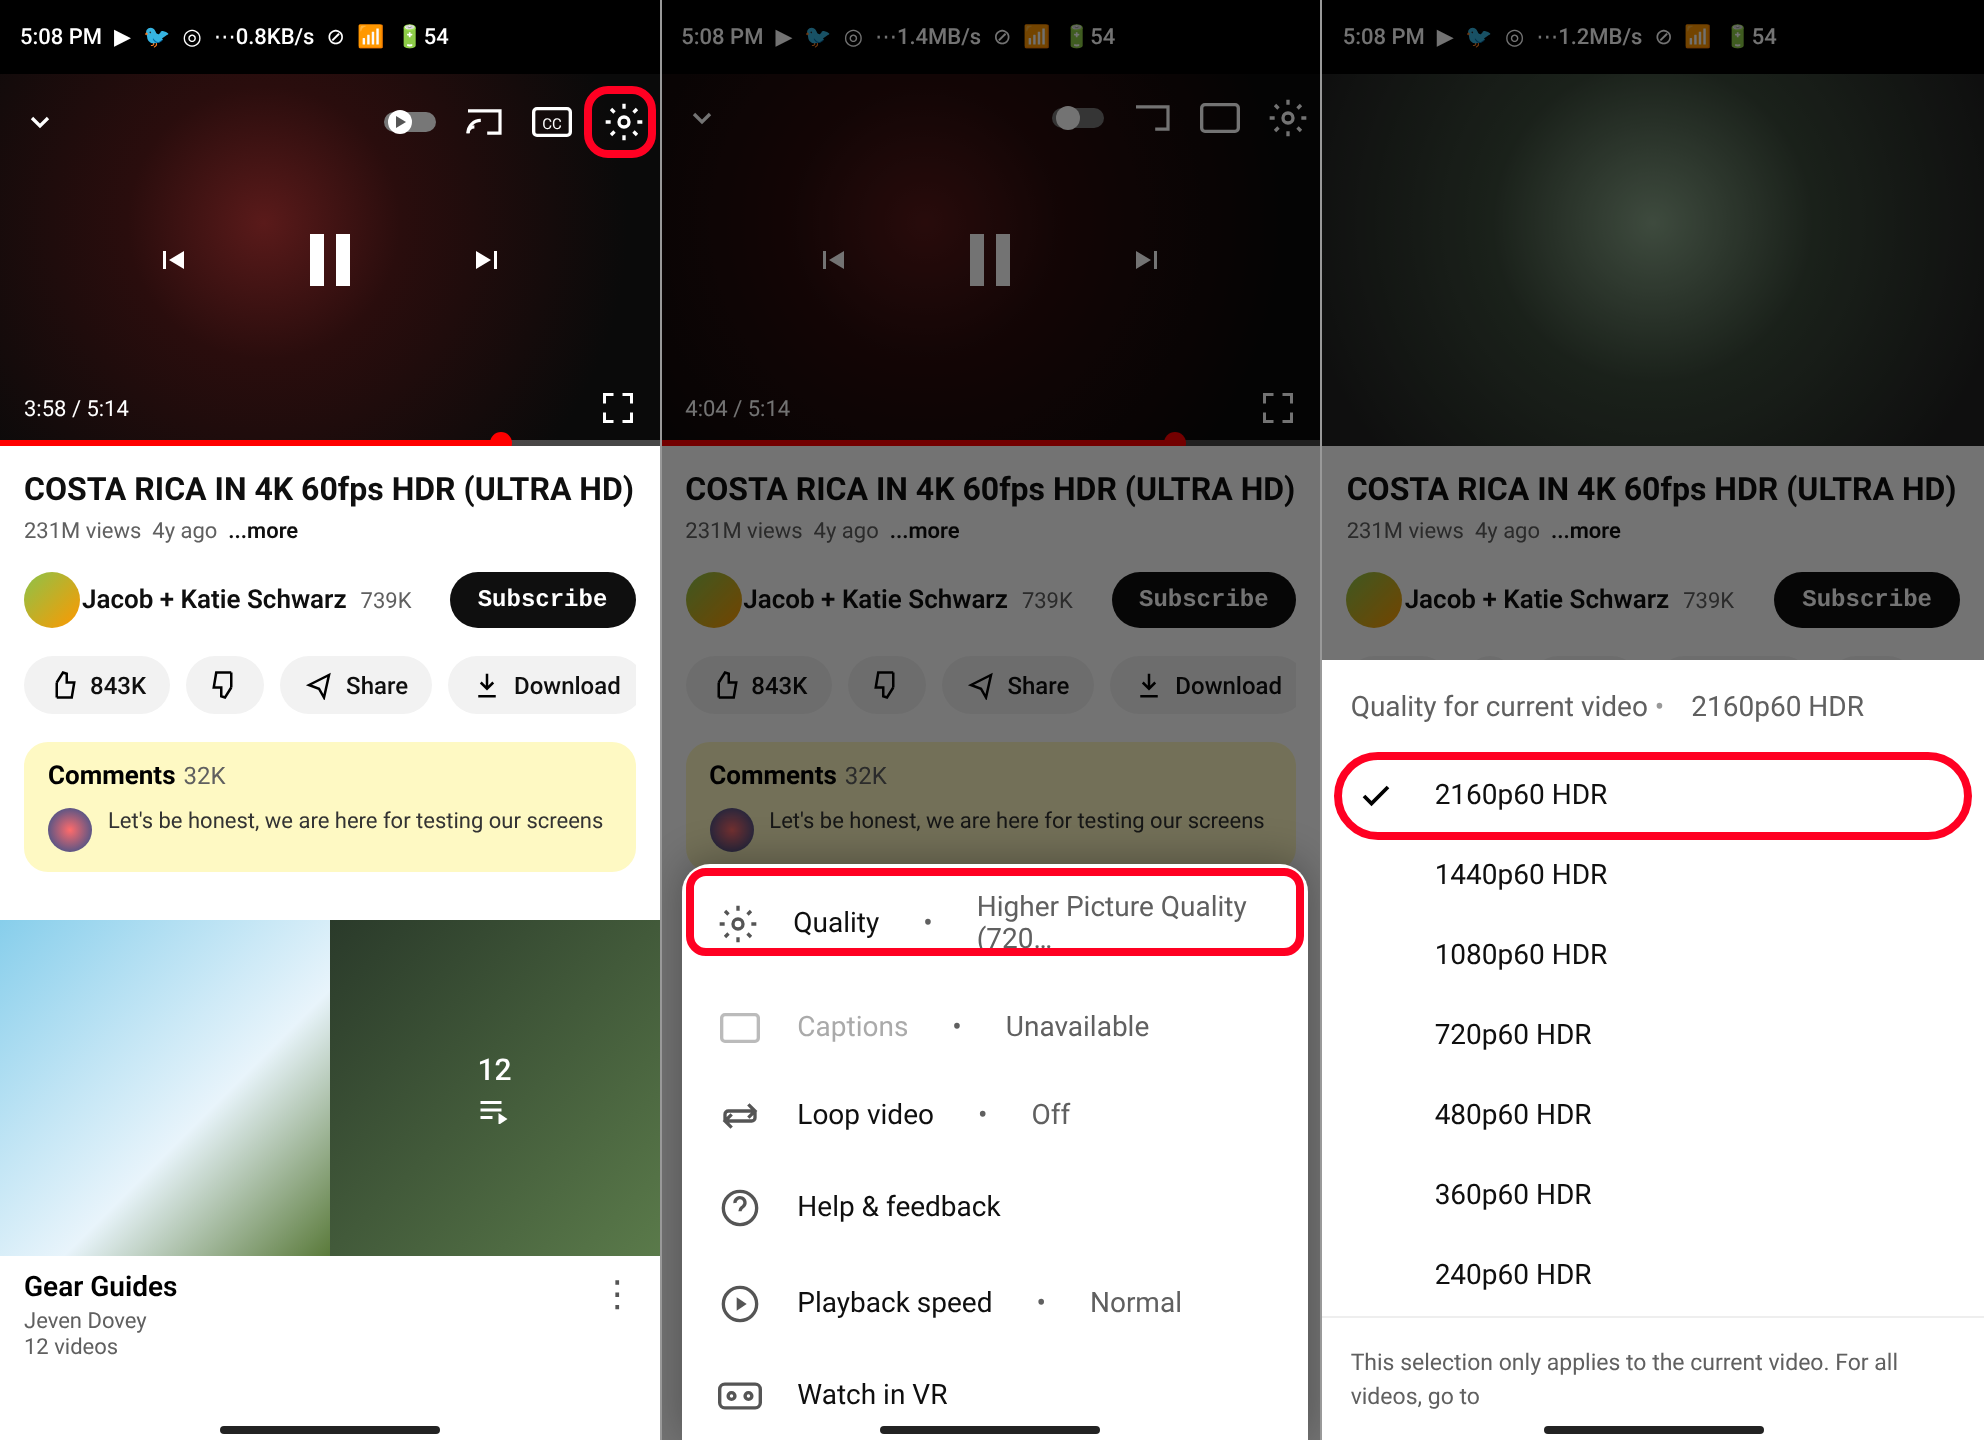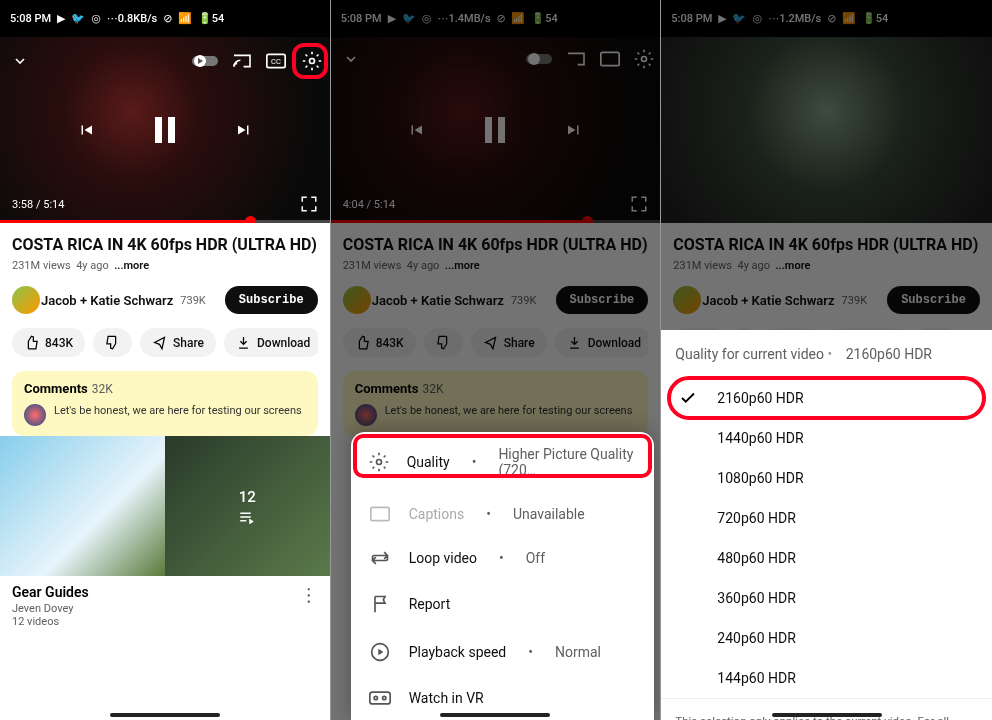--- a/index.html
+++ b/index.html
@@ -42,37 +42,37 @@
 
   .chips { display: flex; gap: 8px; overflow: hidden; }
   .chip { display: flex; align-items: center; gap: 6px; background: #f2f2f2; border-radius: 18px; padding: 7px 12px; font-size: 12px; font-weight: 500; color: #0f0f0f; white-space: nowrap; }
 
   .comments-card { margin-top: 14px; background: #fef9c3; border-radius: 12px; padding: 10px 12px; }
   .comments-head { font-size: 13px; font-weight: 700; }
   .comments-head .count { font-weight: 400; color: #606060; font-size: 12px; margin-left: 4px; }
   .comment-line { display: flex; gap: 8px; margin-top: 8px; font-size: 11px; color: #333; }
   .small-avatar { width: 22px; height: 22px; border-radius: 50%; background: radial-gradient(circle,#ff6b6b,#1a4d8f); flex-shrink:0; }
 
-  .reco { margin-top: 0; display: flex; height: 140px; }
+  .reco { margin-top: 24px; display: flex; height: 168px; }
   .reco .thumb { flex: 1; background: linear-gradient(135deg,#87ceeb 0%, #e8f4fb 60%, #5a7a3a 100%); position: relative; }
   .reco .thumb2 { flex: 1; background: linear-gradient(135deg,#2a3a2a,#5a7a4a); color:#fff; display:flex; align-items:center; justify-content:center; flex-direction:column; position:relative; }
   .plcount { font-size: 15px; font-weight:500; }
   .plicon { margin-top:4px; }
   .reco-meta { padding: 8px 12px 0; display:flex; justify-content:space-between; align-items:flex-start;}
   .reco-title { font-size: 14px; font-weight: 600; }
   .reco-sub { font-size: 11px; color: #606060; margin-top:2px;}
 
   
   .ring { border: 4px solid #ff0022; border-radius: 12px; position: absolute; pointer-events: none; }
 
   
   .dim { position: absolute; inset: 0; background: rgba(0,0,0,0.55); }
 
   
-  .sheet { position: absolute; left: 20px; right: 6px; bottom: 0; background: #fff; border-radius: 14px 14px 0 0; box-shadow: 0 -2px 20px rgba(0,0,0,0.3); }
+  .sheet { position: absolute; left: 10px; right: 6px; bottom: 0; background: #fff; border-radius: 14px 14px 0 0; box-shadow: 0 -2px 20px rgba(0,0,0,0.3); }
   .menu-item { display: flex; align-items: center; gap: 18px; padding: 14px 18px; font-size: 14px; color: #0f0f0f; }
   .menu-item.disabled { color: #aaa; }
   .menu-item .misc { color: #606060; }
   .menu-item .dot-sep { color: #606060; margin: 0 4px; }
   .menu-icon { width: 22px; display:flex; justify-content:center; color:#555; }
   .menu-item.disabled .menu-icon { color:#bbb; }
 
   
   .qsheet { position: absolute; left: 0; right: 0; bottom: 0; top: 330px; background: #fff; }
   .qhead { padding: 16px 14px; font-size: 14px; color: #606060; }
@@ -398,25 +398,26 @@
             <svg width="20" height="16" viewBox="0 0 24 18" fill="none" stroke="currentColor" stroke-width="2">
               <path d="M17 2l4 4-4 4M3 12V8a2 2 0 012-2h16M7 16l-4-4 4-4M21 6v4a2 2 0 01-2 2H3"></path>
             </svg>
           </span>
       <span>Loop video</span>
           <span class="dot-sep">•</span>
           <span class="misc">Off</span>
     </div>
     <div class="menu-item">
       <span class="menu-icon">
-            <svg width="18" height="20" viewBox="0 0 20 24" fill="none" stroke="currentColor" stroke-width="2">
-              <path d="M4 22V3M4 3h12l-2 4 2 4H4"></path>
-            </svg>
-          </span>
-      <span>Report</span>
+            <svg width="20" height="20" viewBox="0 0 24 24" fill="none" stroke="currentColor" stroke-width="2">
+              <circle cx="12" cy="12" r="10"></circle>
+              <path d="M9 9a3 3 0 115 2c-1 1-2 1-2 3M12 18h.01"></path>
+            </svg>
+          </span>
+      <span>Help &amp; feedback</span>
     </div>
     <div class="menu-item">
       <span class="menu-icon">
             <svg width="20" height="20" viewBox="0 0 24 24" fill="none" stroke="currentColor" stroke-width="2">
               <circle cx="12" cy="12" r="10"></circle>
               <polygon points="10,8 16,12 10,16" fill="currentColor" stroke="none"></polygon>
             </svg>
           </span>
       <span>Playback speed</span>
           <span class="dot-sep">•</span>
@@ -513,23 +514,20 @@
         </div>
     <div class="qitem">
           <span>480p60 HDR</span>
         </div>
     <div class="qitem">
           <span>360p60 HDR</span>
         </div>
     <div class="qitem">
           <span>240p60 HDR</span>
         </div>
-    <div class="qitem">
-          <span>144p60 HDR</span>
-        </div>
     <div class="qfoot">
       <span>This selection only applies to the current video. For all videos, go to </span>
     </div>
   </div>
   <div class="home-ind light"></div>
 </div>
 
 </div>
 
 </body></html>

